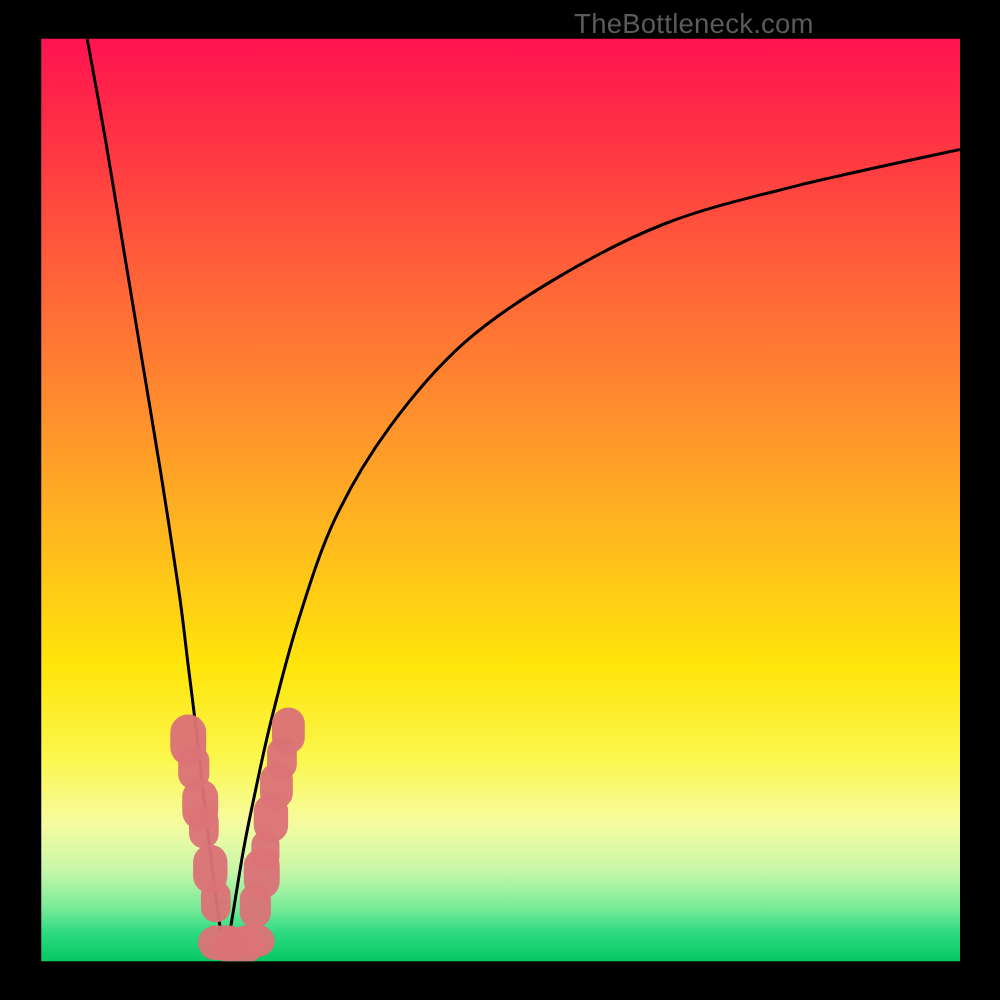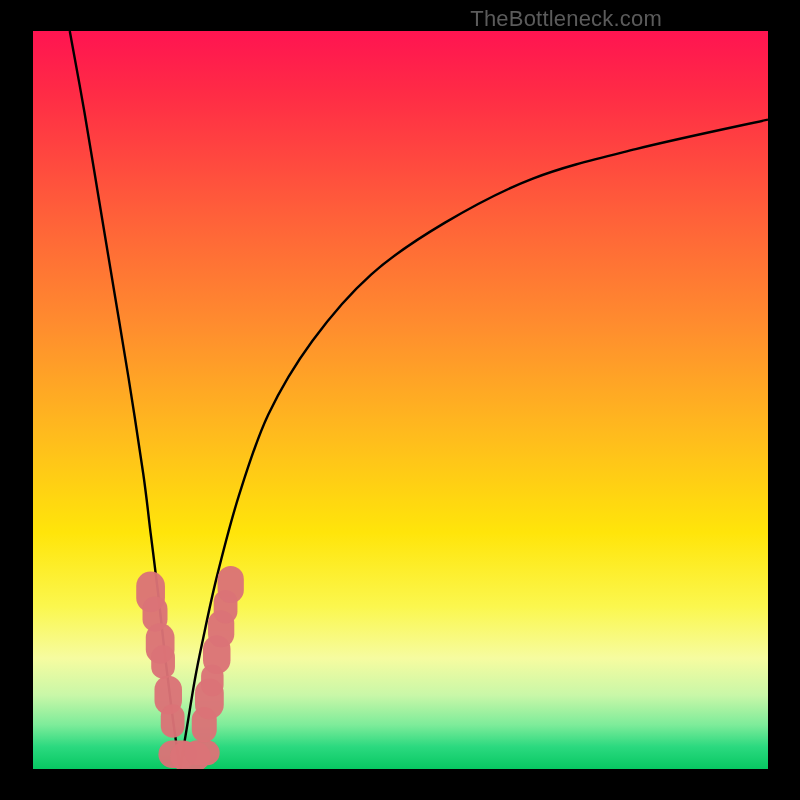--- a/index.html
+++ b/index.html
@@ -11,21 +11,20 @@
     overflow: hidden;
     font-family: Arial, Helvetica, sans-serif;
   }
   .frame {
     position: absolute;
     left: 0;
     top: 0;
     width: 661px;
     height: 800px;
     background: #000;
-    padding-left: 11px;
   }
   .plot {
     position: absolute;
     left: 33px;
     top: 31px;
     width: 735px;
     height: 738px;
     
     background: linear-gradient(
       to bottom,

